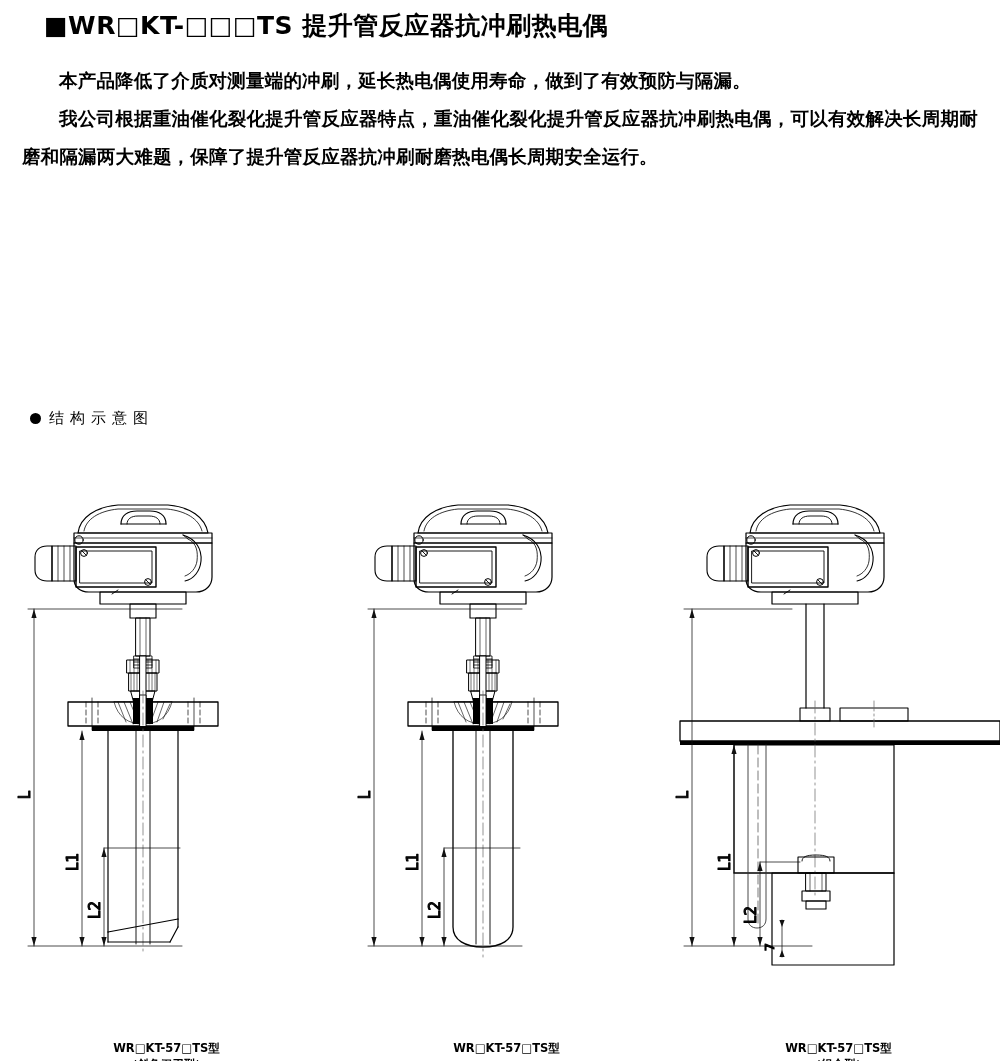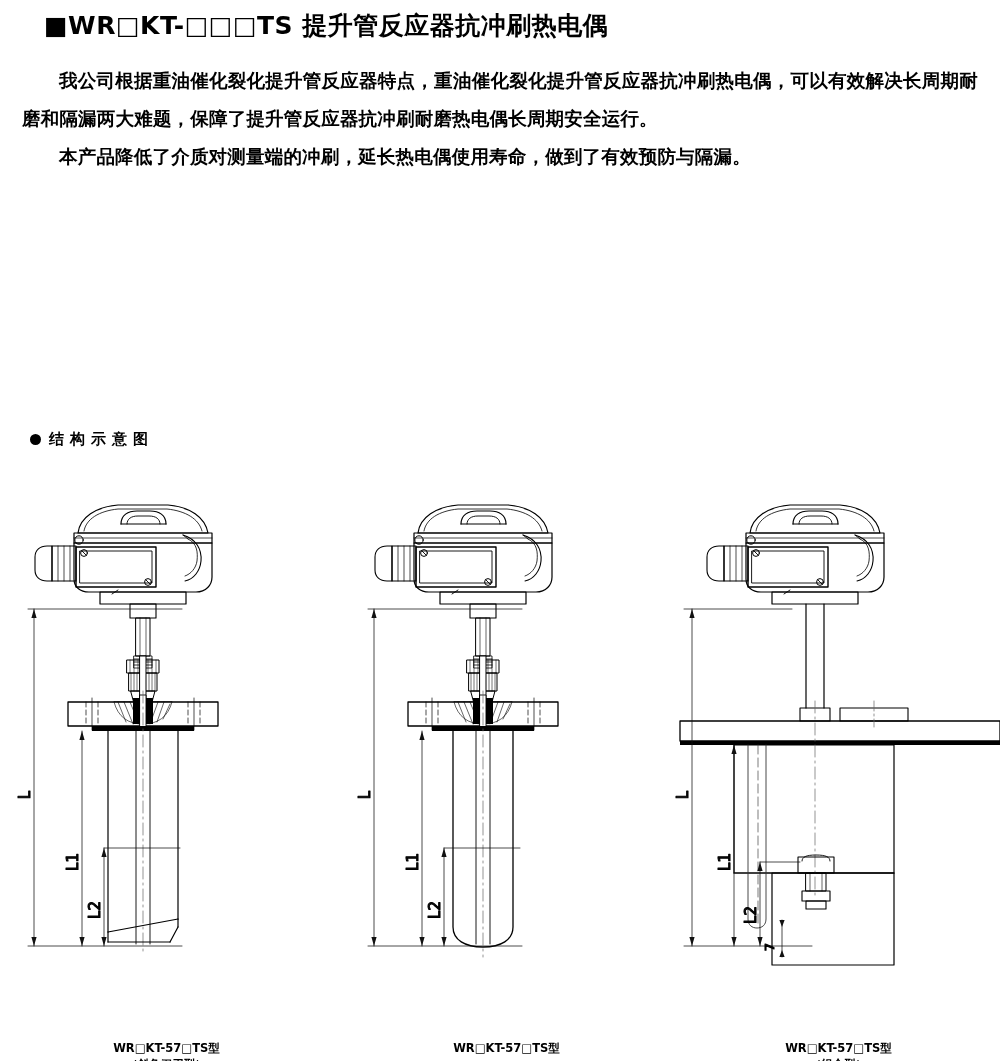--- a/index.html
+++ b/index.html
@@ -41,23 +41,23 @@
     text-justify: inter-character;
     text-indent: 2em;
     font-weight: 600;
     margin: 0 0 0 0;
     letter-spacing: 0.2px;
   }
 
   
   .section-head {
     position: absolute;
-    left: 30px; top: 430px;
+    left: 30px; top: 409px;
     font-size: 15px;
-    font-weight: 700;
+    font-weight: 400;
     letter-spacing: 6px;
     display: flex;
     align-items: center;
     gap: 8px;
   }
   .bullet-dot {
     display: inline-block;
     width: 11px; height: 11px;
     border-radius: 50%;
     background: #000;
@@ -94,22 +94,22 @@
     margin-top: 45px;
   }
   .caption .cap-sub { display: block; }
 </style>
 </head>
 <body>
 
 <div class="doc-title">■WR□KT-□□□TS 提升管反应器抗冲刷热电偶</div>
 
 <div class="body-copy">
+  <p class="para">本产品降低了介质对测量端的冲刷，延长热电偶使用寿命，做到了有效预防与隔漏。</p>
   <p class="para">我公司根据重油催化裂化提升管反应器特点，重油催化裂化提升管反应器抗冲刷热电偶，可以有效解决长周期耐磨和隔漏两大难题，保障了提升管反应器抗冲刷耐磨热电偶长周期安全运行。</p>
-  <p class="para">本产品降低了介质对测量端的冲刷，延长热电偶使用寿命，做到了有效预防与隔漏。</p>
 </div>
 
 <div class="section-head">
   <span class="bullet-dot"></span>
   <span>结构示意图</span>
 </div>
 
 <div class="diagram-band">
 
   <div class="fig fig-1">

